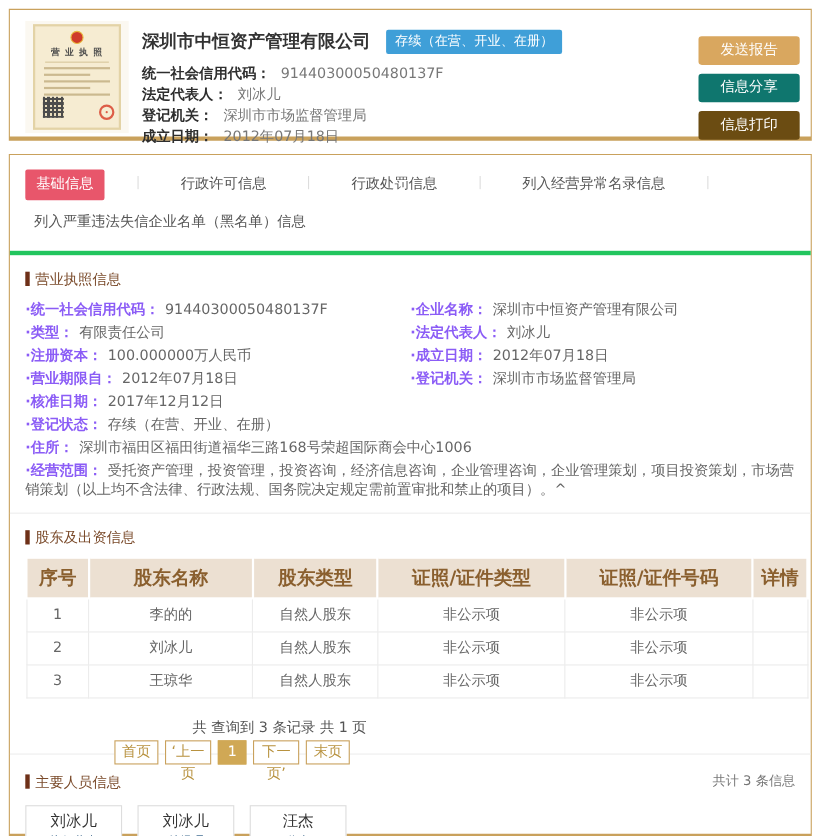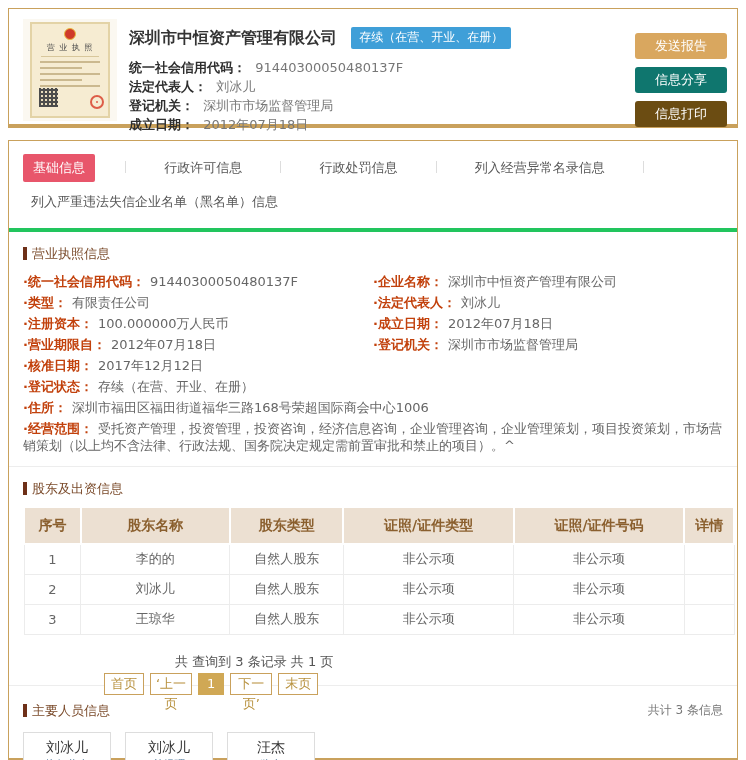--- a/index.html
+++ b/index.html
@@ -17,21 +17,21 @@
   }
   .license-thumb {
     position:absolute; left:14px; top:10px; width:94px; height:102px;
     background:#fbf8f1; cursor:default;
   }
   .lic-paper {
     width:80px; height:96px; margin:3px auto; background:#f6ecd2;
     border:2px solid #e3d3a6; position:relative; padding-top:3px;
   }
   .lic-emblem { width:12px; height:12px; border-radius:50%; background:#cf3a2a; margin:1px auto 2px; border:1px solid #e8b93f; }
-  .lic-title { font-size:8px; color:#4a4a4a; text-align:center; font-weight:normal; letter-spacing:1px; white-space:nowrap; }
+  .lic-title { font-size:8px; color:#4a4a4a; text-align:center; font-weight:bold; letter-spacing:1px; white-space:nowrap; }
   .lic-sub { height:1px; background:#d8c79b; margin:3px 9px 4px; }
   .lic-line { height:2px; background:#cbb98f; margin:4px 8px; }
   .lic-line.short { margin-right:26px; }
   .lic-qr {
     position:absolute; left:7px; bottom:9px; width:19px; height:19px;
     background:
       repeating-linear-gradient(0deg,#4c4c4c 0 2px,rgba(0,0,0,0) 2px 4px),
       repeating-linear-gradient(90deg,#4c4c4c 0 2px,#e9ddbd 2px 4px);
   }
   .lic-seal {
@@ -73,28 +73,28 @@
   }
   .tab.active { background:#e8566b; color:#fff; border-radius:2px; padding:2px 10px; }
   .tab-sep { display:inline-block; width:1px; height:12px; background:#ddd; margin:0 26px -1px; }
 
   .section-title { margin:13px 14px 8px; color:#7a4a2a; font-size:13px; }
   .sec-bullet { display:inline-block; width:4px; height:13px; background:#6e3018; margin-right:5px; vertical-align:-2px; }
 
   .lic-grid { display:grid; grid-template-columns:1fr 1fr; padding:0 14px; }
   .field { padding:2px 0; line-height:17px; }
   .field.full { grid-column:1 / span 2; }
-  .field .lbl { font-weight:bold; color:#c2410c; }
+  .field .lbl { font-weight:bold; color:#8b5cf6; }
   .field .val { color:#666; margin-left:5px; }
 
   .divider { border:none; border-top:1px solid #ededed; margin:10px 0 0; }
 
   .sh-table { width:712px; margin:6px 14px 0; border-collapse:collapse; text-align:center; border:1px solid #e3e3e3; }
   .sh-table th {
-    background:#ece0d2; color:#8a5f2e; font-weight:bold; font-size:14px;
+    background:#ece0d2; color:#8a5f2e; font-weight:bold; font-size:17px;
     height:37px; border:2px solid #fff; padding:0 2px;
   }
   .sh-table td { height:30px; border:1px solid #ececec; color:#666; font-size:13px; }
 
   .pager-row { display:flex; align-items:flex-start; margin:16px 14px 0; height:24px;flex-direction:column; }
   .summary { margin-left:152px; color:#555; line-height:22px; }
   .pager { margin-left:81px; display:flex; gap:6px; }
   .pg {
     display:inline-block; border:1px solid #c9a15c; color:#b8923f; background:#fff;
     height:22px; line-height:20px; padding:0 6px; font-size:13px; cursor:pointer;

